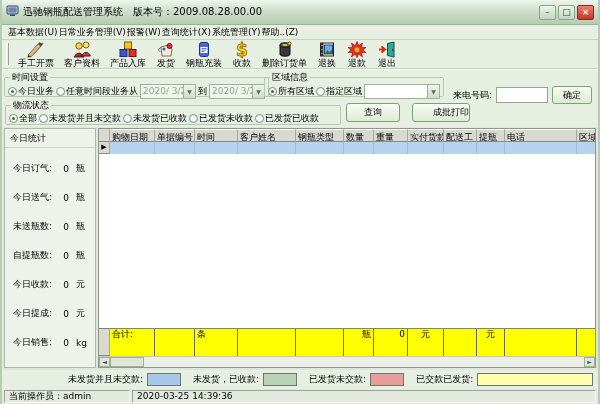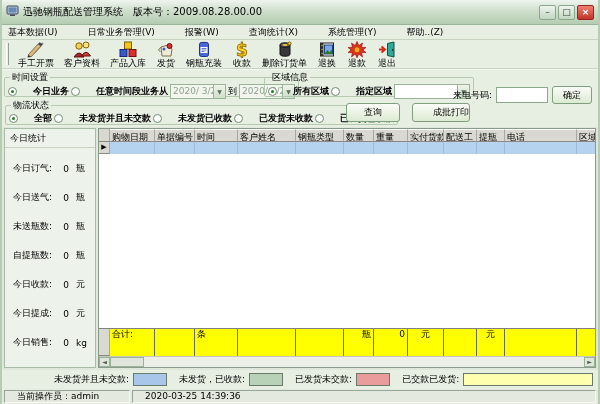--- a/index.html
+++ b/index.html
@@ -19,21 +19,21 @@
   .titlebar .version { font-size: 10px; margin-left: 6px; }
   .controls { margin-left: auto; display: flex; gap: 2px; }
   .wbtn {
     width: 17px; height: 15px; border: 1px solid #8aa88a; border-radius: 2px;
     background: linear-gradient(#eef4ee, #c2d6c2); font-size: 9px; line-height: 13px;
     text-align: center; color: #334233;
   }
   .wbtn.close { background: linear-gradient(#ee8070, #c23428); color: #fff; border-color: #922; font-weight: bold; }
   
   .menubar {
-    height: 15px; display: flex; align-items: center; gap: 30px; padding: 0 6px;
+    height: 15px; display: flex; align-items: center; gap: 1px; padding: 0 6px;
     background: #e7efe3; border-bottom: 1px solid #c6d4c0;
   }
   
   .toolbar {
     height: 29px; display: flex; align-items: center; padding-left: 2px;
     background: #e7efe3; border-bottom: 1px solid #c6d4c0;
   }
   .grip { width: 3px; height: 22px; border-left: 1px solid #fff; border-right: 1px solid #93a393; margin: 0 4px 0 2px; }
   .tool { display: flex; flex-direction: column; align-items: center; padding: 0 5px; height: 29px; justify-content: center; }
   .tool .ticon { height: 17px; display: flex; align-items: center; }
@@ -41,21 +41,21 @@
   
   .filterpanel { height: 58px; position: relative; background: #e7efe3; border-top: 1px solid #f4f8f2; }
   fieldset {
     position: absolute; border: 1px solid #b6cab0; border-radius: 2px;
   }
   legend { font-size: 9px; margin-left: 5px; padding: 0 2px; }
   .fsrow { display: flex; align-items: center; gap: 2px; padding: 0 3px 3px 3px; white-space: nowrap; }
   .fs-time { left: 2px; top: 1px; width: 257px; height: 26px; }
   .fs-region { left: 262px; top: 1px; width: 178px; height: 26px; }
   .fs-logi { left: 3px; top: 29px; width: 336px; height: 26px; }
-  .radio-opt { display: inline-flex; align-items: center; gap: 16px; font-weight: bold; }
+  .radio-opt { display: inline-flex; align-items: center; gap: 1px; }
   .radio { width: 9px; height: 9px; border-radius: 50%; border: 1px solid #6f8f6f; background: #fff; position: relative; flex: none; }
   .radio.checked::after { content: ""; position: absolute; left: 2px; top: 2px; width: 3px; height: 3px; border-radius: 50%; background: #1f7f1f; }
   .combo { display: flex; width: 56px; height: 15px; border: 1px solid #9ab49a; background: #f2f6ee; }
   .combo .val { flex: 1; color: #8fa38f; padding: 1px 1px 0 2px; overflow: hidden; white-space: nowrap; }
   .combo .arrow { width: 12px; border-left: 1px solid #9ab49a; background: linear-gradient(#eef4ea, #cfdfca); color: #5a705a; font-size: 6px; text-align: center; line-height: 13px; }
   .combo.enabled { background: #fff; width: 76px; }
   .combo.enabled .val { color: #000; }
   .caller { position: absolute; right: 6px; top: 16px; display: flex; align-items: center; gap: 4px; }
   .caller input { width: 52px; height: 16px; border: 1px solid #8aa88a; background: #fff; font-size: 9px; }
   .gbtn {
@@ -95,27 +95,27 @@
   .totrow .td { flex: none; border-right: 1px solid #6a6a6a; padding: 0 2px; line-height: 11px; white-space: nowrap; overflow: hidden; }
   .ta-r { text-align: right; } .ta-c { text-align: center; }
   .c0{width:45px}.c1{width:40px}.c2{width:43px}.c3{width:58px}.c4{width:48px}.c5{width:30px}
   .c6{width:34px}.c7{width:36px}.c8{width:33px}.c9{width:28px}.c10{width:72px}
   .c11{flex:1 !important; border-right:none !important;}
   .hscroll { height: 11px; background: #eceee8; border-top: 1px solid #c6c6be; display: flex; flex: none; }
   .sb-btn { width: 11px; height: 10px; background: #dfe5da; border: 1px solid #9ab49a; font-size: 6px; line-height: 8px; text-align: center; color: #4a5a4a; flex: none; }
   .thumb { width: 34px; height: 10px; background: #dfe5da; border: 1px solid #9ab49a; flex: none; }
   .strack { flex: 1; }
   
-  .legend { height: 19px; display: flex; align-items: center; background: #e7efe3; padding-left: 52px; }
+  .legend { height: 19px; display: flex; align-items: center; background: #e7efe3; padding-left: 66px; }
   .legend .lgl { white-space: nowrap; }
   .sw { width: 34px; height: 13px; border: 1px solid #6a7a6a; margin: 0 12px 0 4px; flex: none; }
   .sw.wide { flex: 1; margin-right: 5px; }
   
   .statusbar { height: 15px; background: #e3e9df; display: flex; gap: 2px; padding: 1px 2px; }
-  .panel { border: 1px solid; border-color: #97a797 #f8f8f4 #f8f8f4 #97a797; padding: 0 12px; line-height: 11px; white-space: nowrap; }
+  .panel { border: 1px solid; border-color: #97a797 #f8f8f4 #f8f8f4 #97a797; padding: 0 4px; line-height: 11px; white-space: nowrap; }
   .p1 { width: 126px; flex: none; }
   .p2 { flex: 1; }
   .navy { height: 3px; background: #232078; }
 </style>
 </head>
 <body>
 
 <div class="window">
 
   <div class="titlebar">

